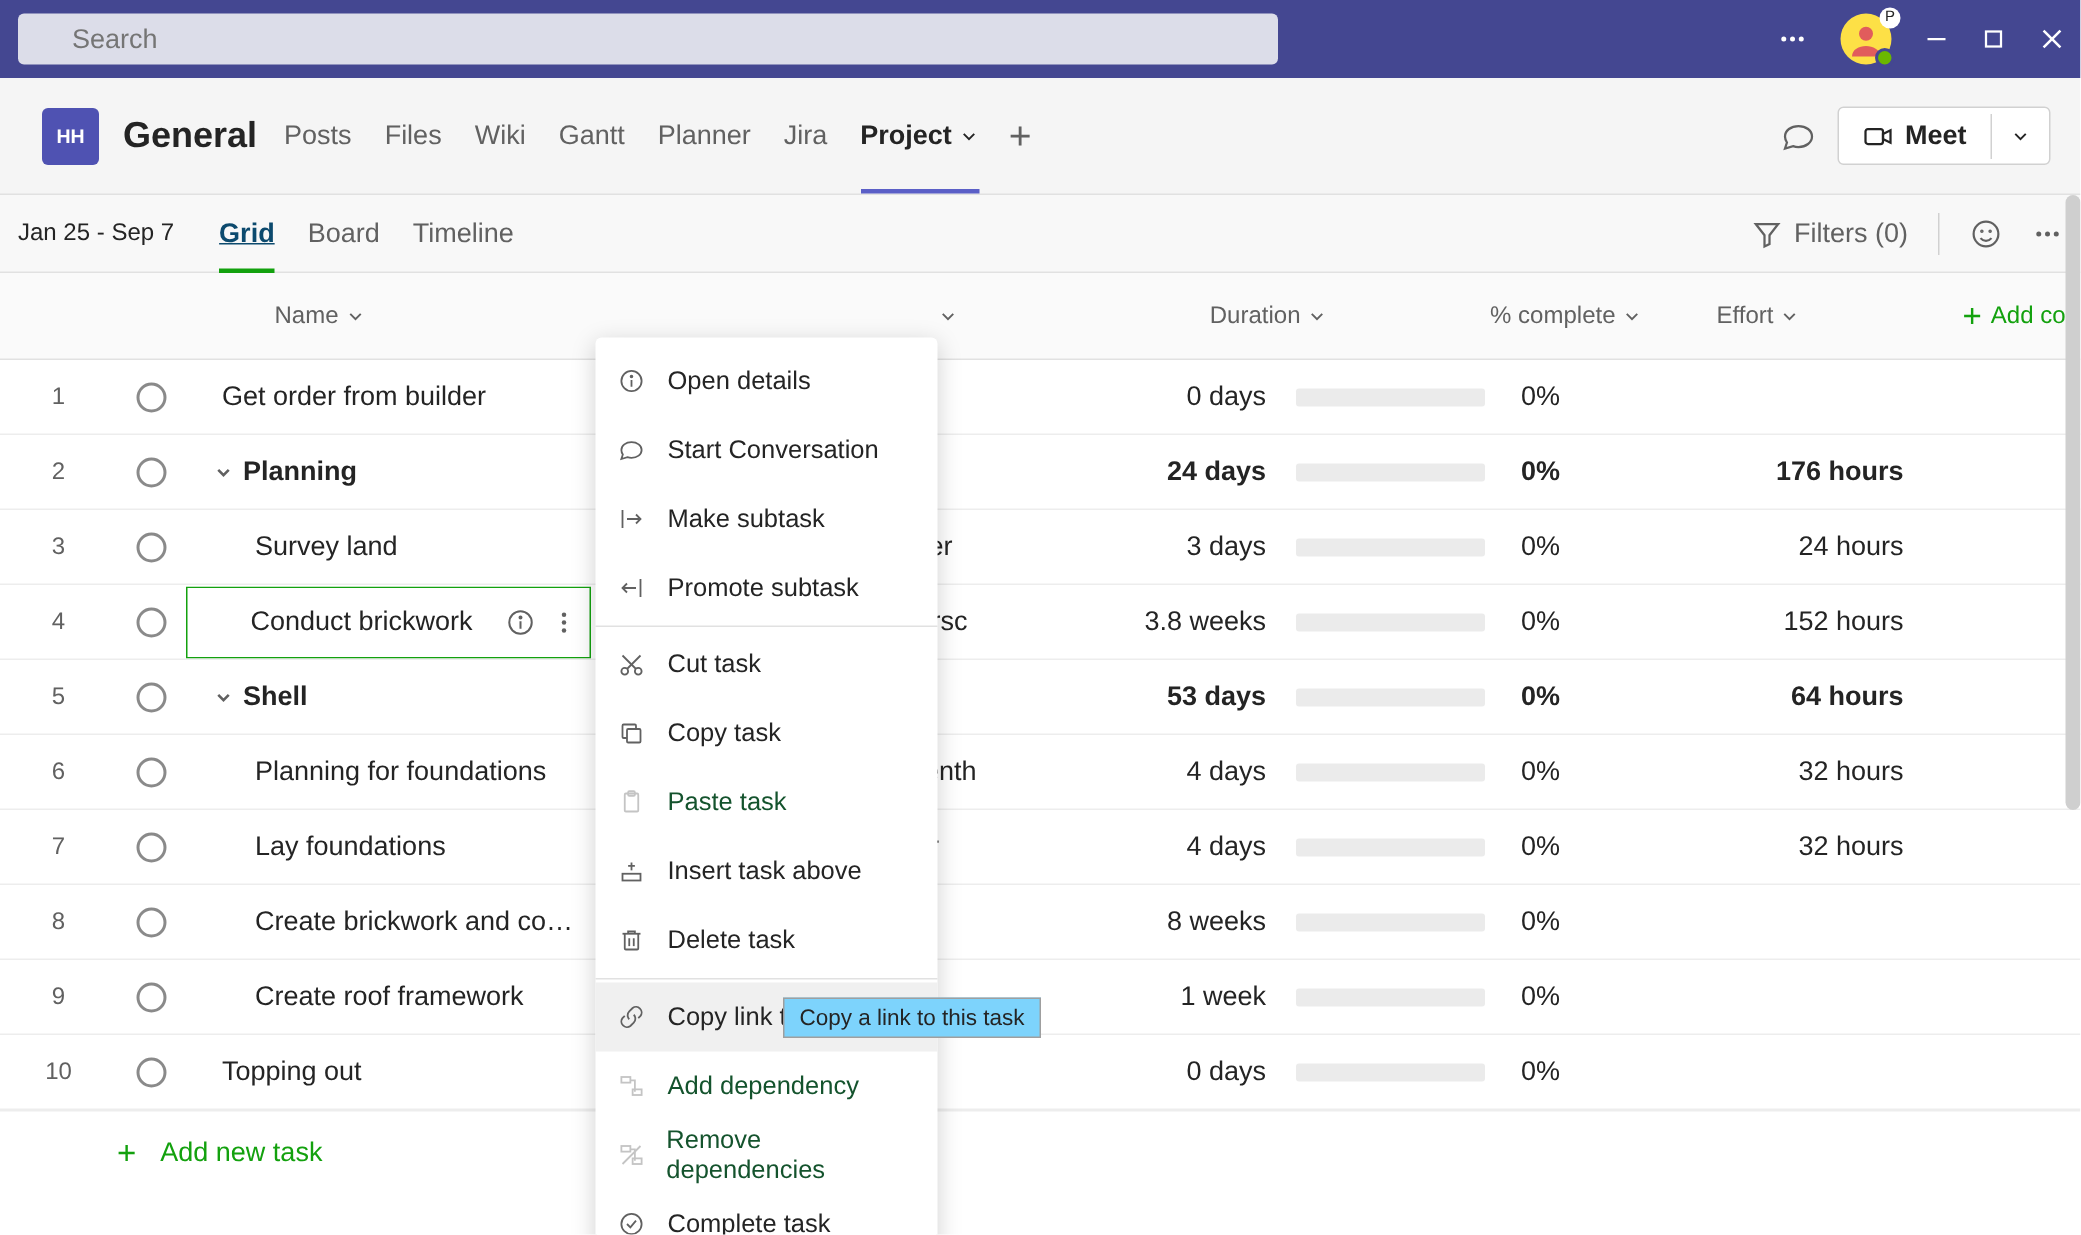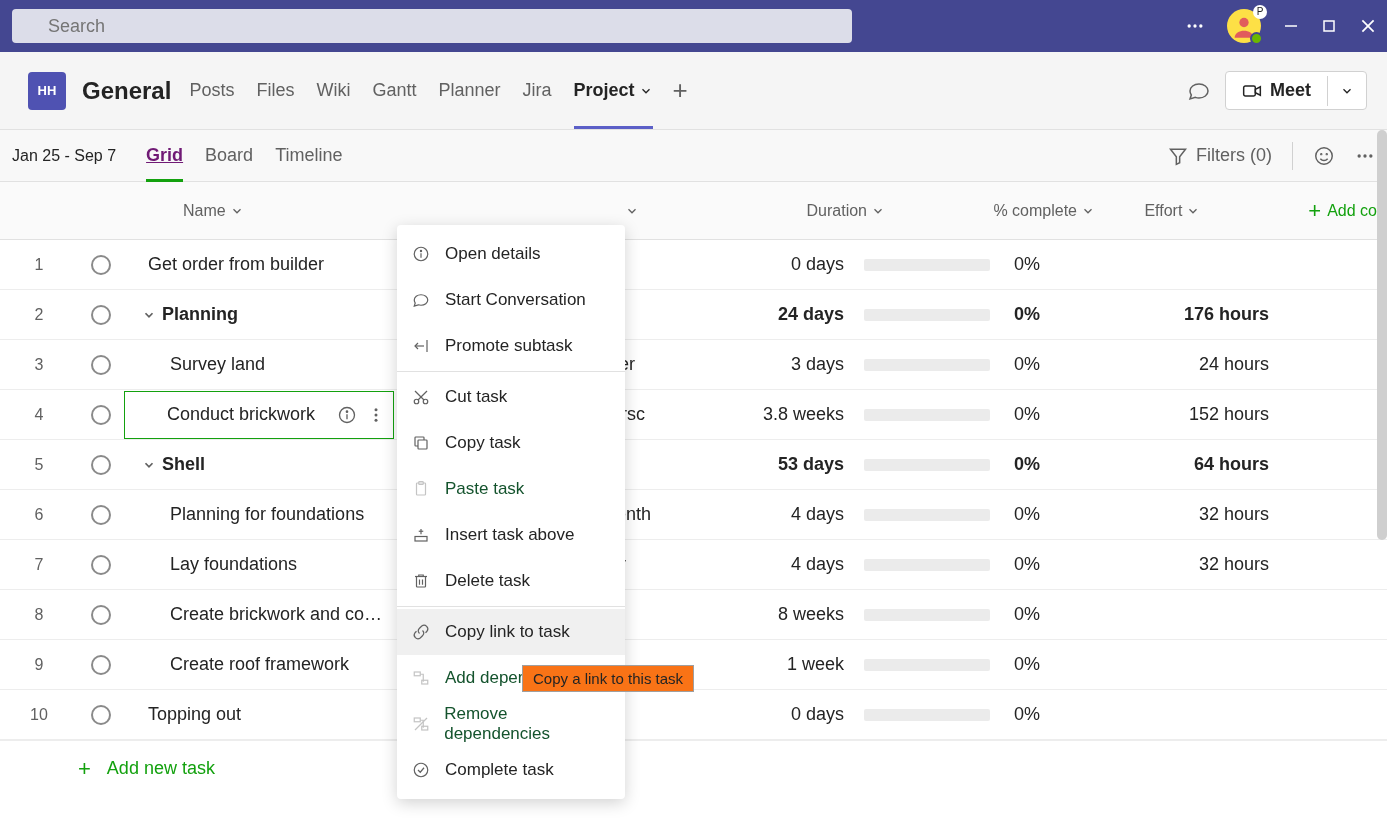--- a/index.html
+++ b/index.html
@@ -32,21 +32,21 @@
 .meet-btn { display:flex; align-items:center; border:1px solid #d1d1d1; border-radius:4px; overflow:hidden; background:#fff; }
 .meet-btn .main { padding:8px 16px; display:flex; align-items:center; gap:8px; font-size:18px; font-weight:600; cursor:pointer; }
 .meet-btn .split { padding:8px 12px; border-left:1px solid #d1d1d1; cursor:pointer; }
 .chat-bubble { color:#616161; cursor:pointer; }
 
 
 .toolbar { height: 52px; background:#f8f8f8; display:flex; align-items:center; padding: 0 12px; border-bottom:1px solid #e1e1e1; }
 .date-range { font-size:16px; color:#242424; margin-right: 30px; }
 .view-tabs { display:flex; gap:22px; height:100%; }
 .view-tab { font-size:18px; color:#616161; cursor:pointer; height:100%; display:flex; align-items:center; position:relative; }
-.view-tab.active { color:#701a75; font-weight:600;text-decoration:underline; }
+.view-tab.active { color:#0c4a6e; font-weight:600;text-decoration:underline; }
 .view-tab.active::after { content:""; position:absolute; bottom:-1px; left:0; right:0; height:3px; background:#13a10e; }
 .toolbar-right { margin-left:auto; display:flex; align-items:center; gap:20px; color:#616161; }
 .filters { display:flex; align-items:center; gap:8px; font-size:18px; cursor:pointer; }
 .tb-sep { width:1px; height:28px; background:#d1d1d1; }
 
 
 .grid { position: relative; }
 .grid-header { height:58px; border-bottom:1px solid #e1e1e1; display:flex; align-items:center; font-size:16px; color:#616161; background:#fafafa;padding-left:41px; }
 .col-num { width:78px; text-align:center; }
 .col-check { width:46px; }
@@ -86,21 +86,21 @@
 
 .ctx { position:absolute; top:225px; left:397px; width:228px; background:#fff; box-shadow:0 4px 16px rgba(0,0,0,0.18); border-radius:4px; padding:6px 0; z-index:100; }
 .ctx .item { height:46px; display:flex; align-items:center; padding: 0 14px; gap:14px; font-size:17px; color:#242424; cursor:pointer; position:relative; }
 .ctx .item.disabled { color:#14532d; cursor:default; }
 .ctx .item.hover { background:#f0f0f0; }
 .ctx .sep { height:1px; background:#e1e1e1; margin: 2px 0; }
 .ctx .ico { width:20px; display:flex; align-items:center; justify-content:center; color:#616161; }
 .ctx .item.disabled .ico { color:#c4c4c4; }
 
 
-.tooltip { position:absolute; top:665px; left:522px; background:#f97316; border:1px solid #9f9f9f; padding:4px 10px; font-size:15px; color:#242424; z-index:101; }
+.tooltip { position:absolute; top:665px; left:522px; background:#7dd3fc; border:1px solid #9f9f9f; padding:4px 10px; font-size:15px; color:#242424; z-index:101; }
 
 
 .vscroll { position:absolute; right:0; top:130px; width:10px; height:410px; background:#cfcfcf; border-radius:5px; }
 
 svg { display:block; }
 </style>
 </head>
 <body>
 
 <div class="titlebar">
@@ -493,20 +493,30 @@
       <span class="ico">
         <svg width="18" height="18" viewBox="0 0 24 24" fill="none" stroke="currentColor" stroke-width="1.6">
           <path d="M21 12c0 4-4 7-9 7-1.3 0-2.5-.2-3.6-.6L3 20l1.3-4C3.5 14.8 3 13.5 3 12c0-4 4-7 9-7s9 3 9 7z"></path>
         </svg>
       </span>
       <span>Start Conversation</span>
     </div>
     <div class="item">
       <span class="ico">
         <svg width="18" height="18" viewBox="0 0 24 24" fill="none" stroke="currentColor" stroke-width="1.6">
+          <line x1="4" y1="4" x2="4" y2="20"></line>
+          <line x1="8" y1="12" x2="20" y2="12"></line>
+          <polyline points="16,8 20,12 16,16"></polyline>
+        </svg>
+      </span>
+      <span>Make subtask</span>
+    </div>
+    <div class="item">
+      <span class="ico">
+        <svg width="18" height="18" viewBox="0 0 24 24" fill="none" stroke="currentColor" stroke-width="1.6">
           <line x1="20" y1="4" x2="20" y2="20"></line>
           <line x1="4" y1="12" x2="16" y2="12"></line>
           <polyline points="8,8 4,12 8,16"></polyline>
         </svg>
       </span>
       <span>Promote subtask</span>
     </div>
     <div class="sep"></div>
     <div class="item">
       <span class="ico">

